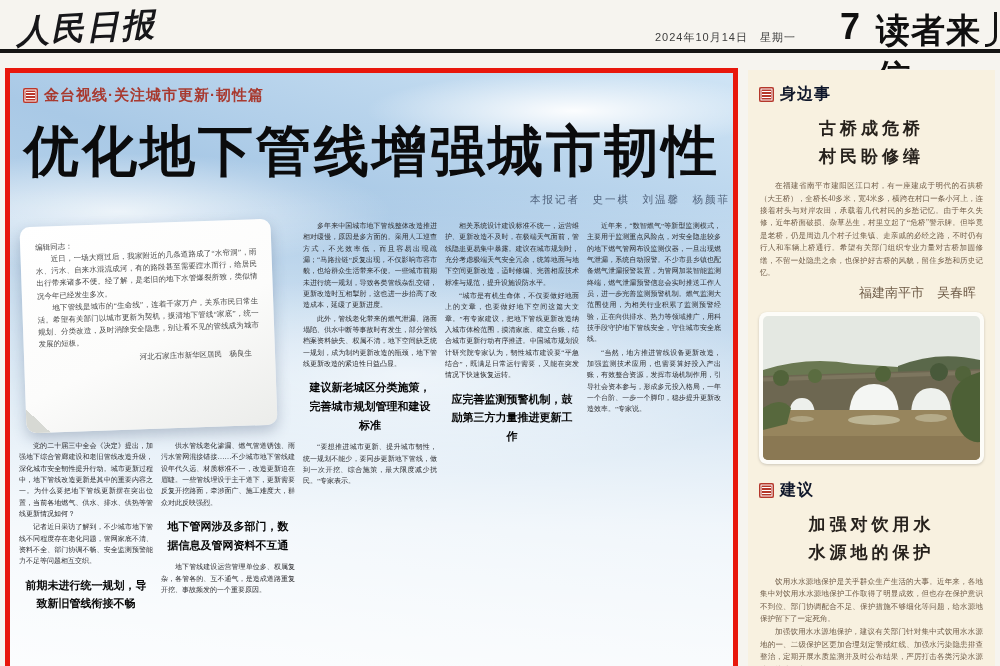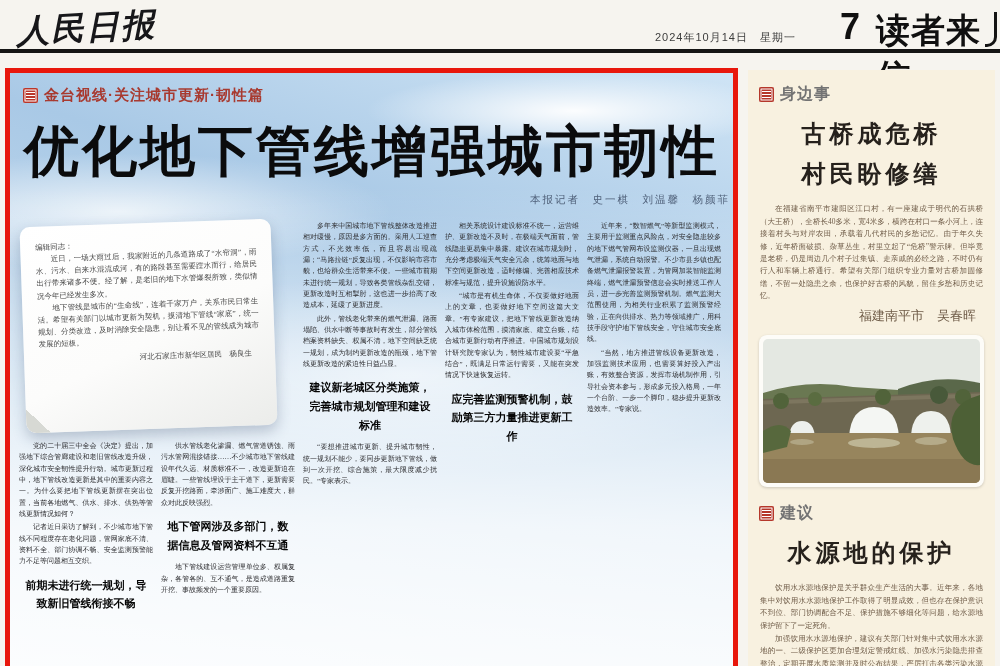--- a/index.html
+++ b/index.html
@@ -67,23 +67,23 @@
   .col-2{left:151px;top:368px;height:262px;}
   .col-3{left:293px;top:148px;height:482px;}
   .col-4{left:435px;top:148px;height:482px;}
   .col-5{left:577px;top:148px;height:482px;}
 
   
   .sidebar{position:absolute;left:748px;top:70px;width:247px;height:640px;box-sizing:border-box;
            background:#f8f1e0;padding:14px 11px;overflow:hidden;}
   .side-tag{display:flex;align-items:center;gap:6px;}
   .side-tag .seal-icon{background:#b5372a;box-shadow:inset 0 0 0 1.5px #b5372a, inset 0 0 0 2.5px #fff;}
-  .side-tag-label{color:#737373;font-weight:bold;font-size:16px;letter-spacing:1px;
+  .side-tag-label{color:#0f172a;font-weight:bold;font-size:16px;letter-spacing:1px;
                   font-family:Liberation Mono, monospace;}
-  .side-title{text-align:center;font-size:24px;font-weight:bold;color:#26211c;letter-spacing:4px;
+  .side-title{text-align:center;font-size:17px;font-weight:bold;color:#26211c;letter-spacing:4px;
               line-height:1.65;margin:10px 0 9px;}
   .side-body{font-size:7.5px;line-height:1.66;color:#6e5b47;text-align:justify;}
   .side-body .para{text-indent:2em;margin:1px;}
   .side-signature{font-size:13px;color:#6e5b47;text-align:right;margin:4px 8px 0 0;}
   .side-photo{margin:10px auto 16px;width:225px;height:152px;background:#fdfcf8;border-radius:8px;
               padding:4px;box-sizing:border-box;box-shadow:0 1px 3px rgba(0,0,0,.18);}
   .side-photo svg{display:block;border-radius:5px;}
   .side-section-2{margin-top:4px;}
 </style>
 </head>
@@ -188,20 +188,21 @@
         </svg>
       </div>
     </div>
 
     <div class="side-section-2">
       <div class="side-tag">
         <span class="seal-icon"></span>
         <span class="side-tag-label">建议</span>
       </div>
       <div class="side-title">
+        <div>加强对饮用水</div>
         <div>水源地的保护</div>
       </div>
       <div class="side-body">
           <div class="para">饮用水水源地保护是关乎群众生产生活的大事。近年来，各地集中对饮用水水源地保护工作取得了明显成效，但也存在保护意识不到位、部门协调配合不足、保护措施不够细化等问题，给水源地保护留下了一定死角。</div>
           <div class="para">加强饮用水水源地保护，建议有关部门针对集中式饮用水水源地的一、二级保护区更加合理划定警戒红线、加强水污染隐患排查整治，定期开展水质监测并及时公布结果，严厉打击各类污染水源地的违法行为。</div>
         </div>
     </div>
 
   </div>
 </div>

